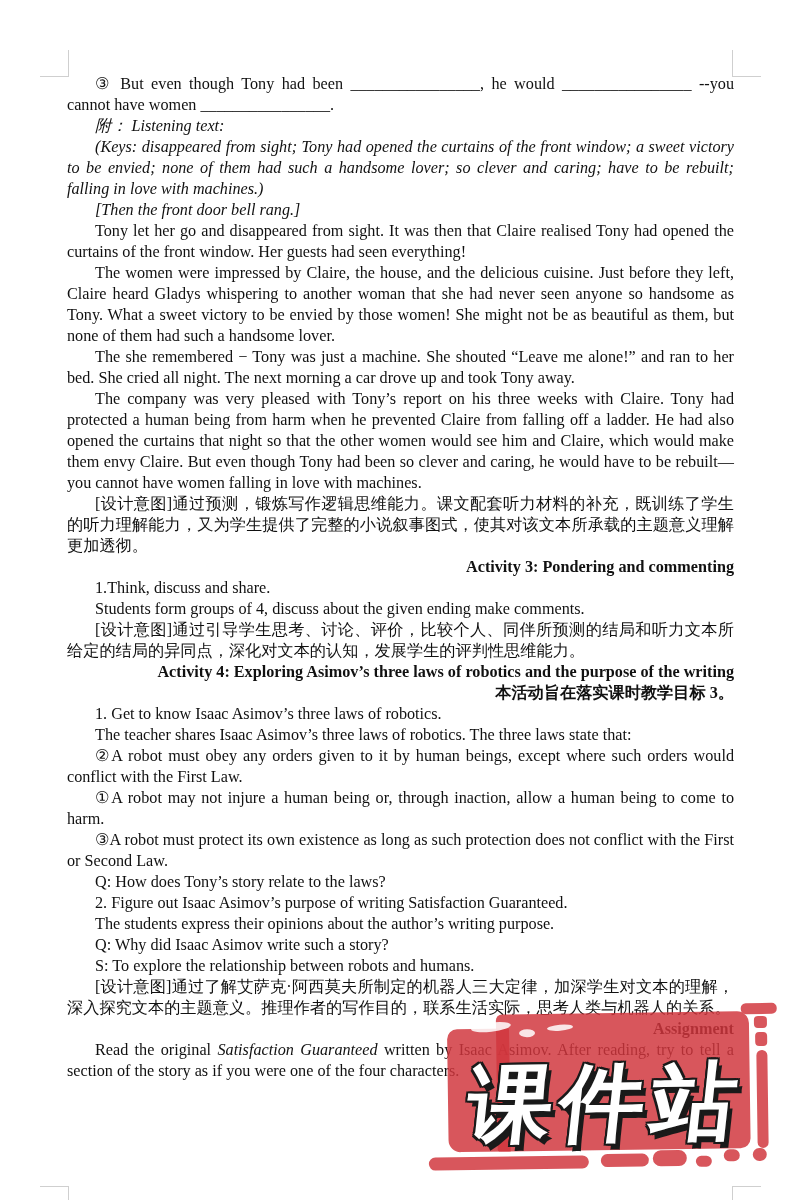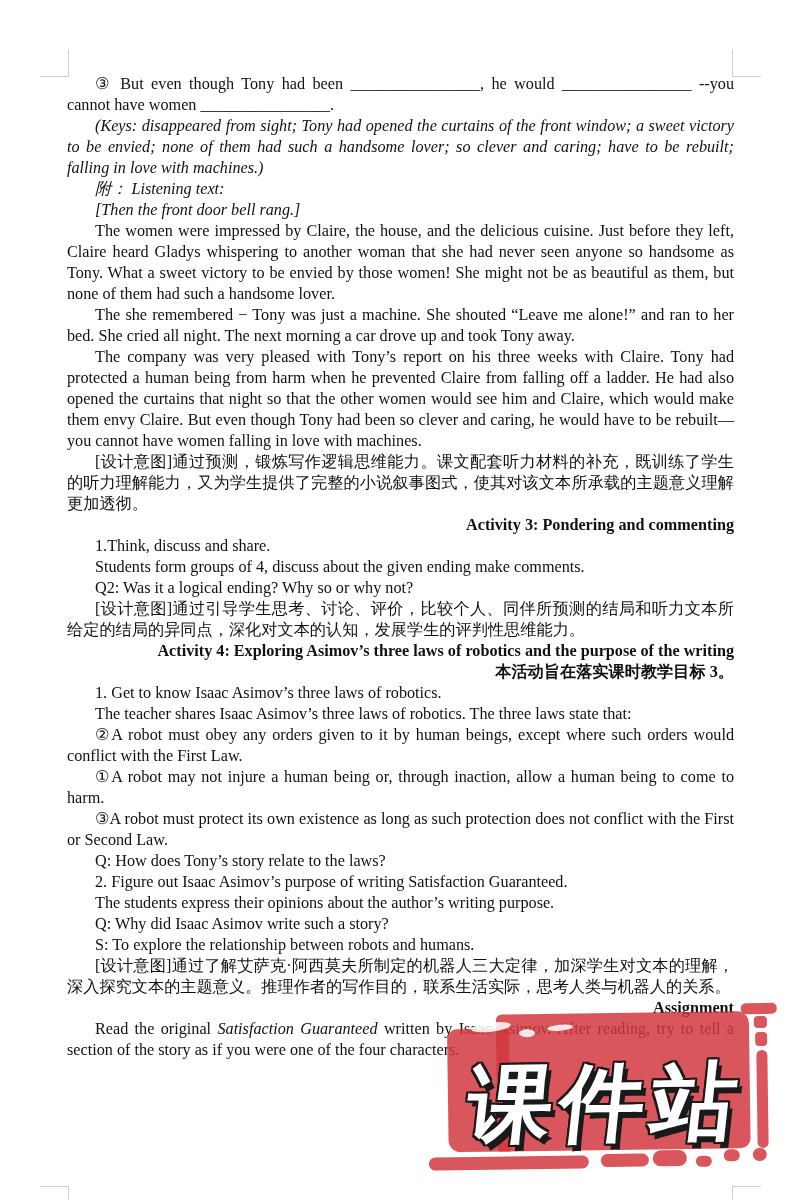--- a/index.html
+++ b/index.html
@@ -50,31 +50,31 @@
 
 <div class="page">
 
   <div class="mark tl"></div>
   <div class="mark tr"></div>
   <div class="mark bl"></div>
   <div class="mark br"></div>
 
   <div class="content">
     <p>③ But even though Tony had been ________________, he would ________________ --you cannot have women ________________.</p>
+    <p class="i">附： Listening text:</p>
     <p class="i">(Keys: disappeared from sight; Tony had opened the curtains of the front window; a sweet victory to be envied; none of them had such a handsome lover; so clever and caring; have to be rebuilt; falling in love with machines.)</p>
-    <p class="i">附： Listening text:</p>
     <p class="i">[Then the front door bell rang.]</p>
+    <p>Tony let her go and disappeared from sight. It was then that Claire realised Tony had opened the curtains of the front window. Her guests had seen everything!</p>
     <p>The women were impressed by Claire, the house, and the delicious cuisine. Just before they left, Claire heard Gladys whispering to another woman that she had never seen anyone so handsome as Tony. What a sweet victory to be envied by those women! She might not be as beautiful as them, but none of them had such a handsome lover.</p>
     <p>The she remembered − Tony was just a machine. She shouted “Leave me alone!” and ran to her bed. She cried all night. The next morning a car drove up and took Tony away.</p>
     <p>The company was very pleased with Tony’s report on his three weeks with Claire. Tony had protected a human being from harm when he prevented Claire from falling off a ladder. He had also opened the curtains that night so that the other women would see him and Claire, which would make them envy Claire. But even though Tony had been so clever and caring, he would have to be rebuilt—you cannot have women falling in love with machines.</p>
     <p>[设计意图]通过预测，锻炼写作逻辑思维能力。课文配套听力材料的补充，既训练了学生的听力理解能力，又为学生提供了完整的小说叙事图式，使其对该文本所承载的主题意义理解更加透彻。</p>
     <p class="b">Activity 3: Pondering and commenting</p>
     <p>1.Think, discuss and share.</p>
     <p>Students form groups of 4, discuss about the given ending make comments.</p>
-    <p>Q2: Was it a logical ending? Why so or why not?</p>
     <p>[设计意图]通过引导学生思考、讨论、评价，比较个人、同伴所预测的结局和听力文本所给定的结局的异同点，深化对文本的认知，发展学生的评判性思维能力。</p>
     <p class="b">Activity 4: Exploring Asimov’s three laws of robotics and the purpose of the writing</p>
     <p class="b">本活动旨在落实课时教学目标 3。</p>
     <p>1. Get to know Isaac Asimov’s three laws of robotics.</p>
     <p>The teacher shares Isaac Asimov’s three laws of robotics. The three laws state that:</p>
     <p>②A robot must obey any orders given to it by human beings, except where such orders would conflict with the First Law.</p>
     <p>①A robot may not injure a human being or, through inaction, allow a human being to come to harm.</p>
     <p>③A robot must protect its own existence as long as such protection does not conflict with the First or Second Law.</p>
     <p>Q: How does Tony’s story relate to the laws?</p>
     <p>2. Figure out Isaac Asimov’s purpose of writing Satisfaction Guaranteed.</p>

